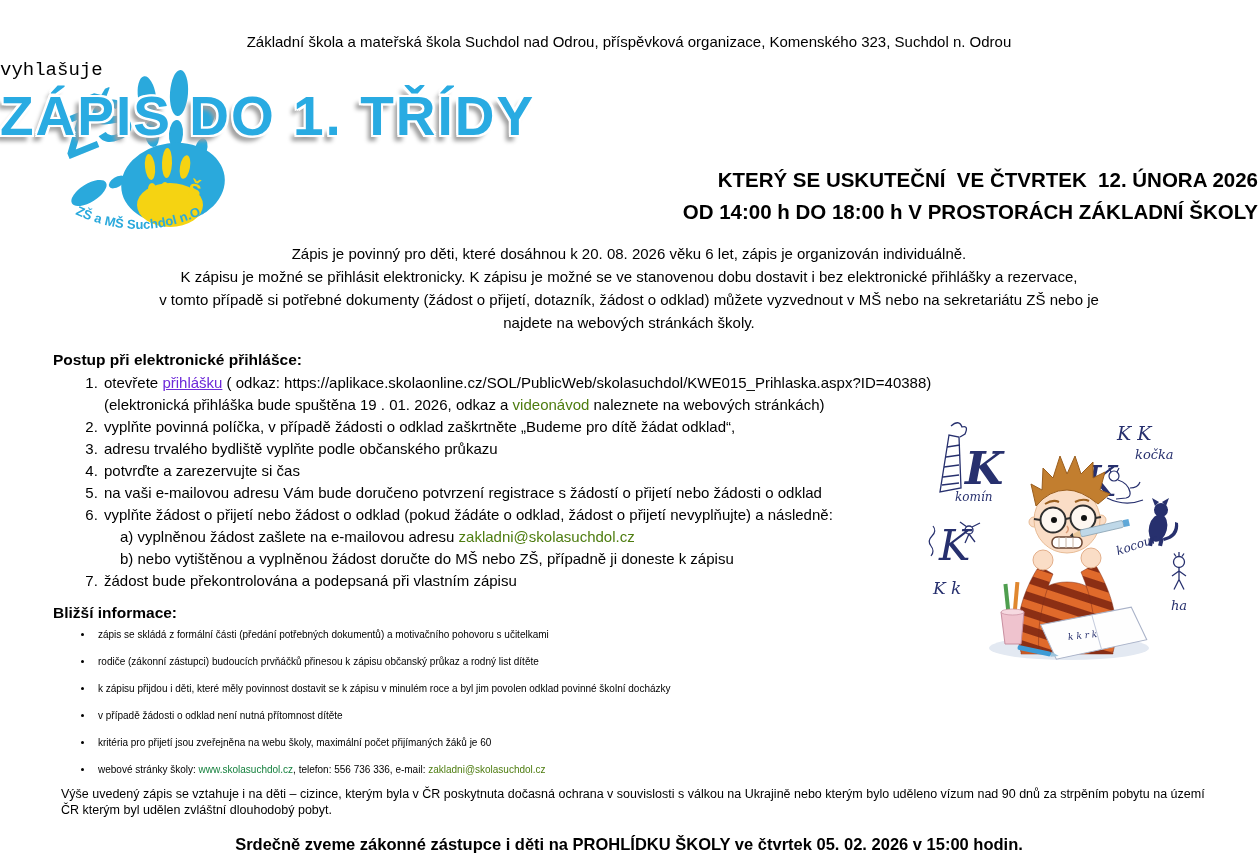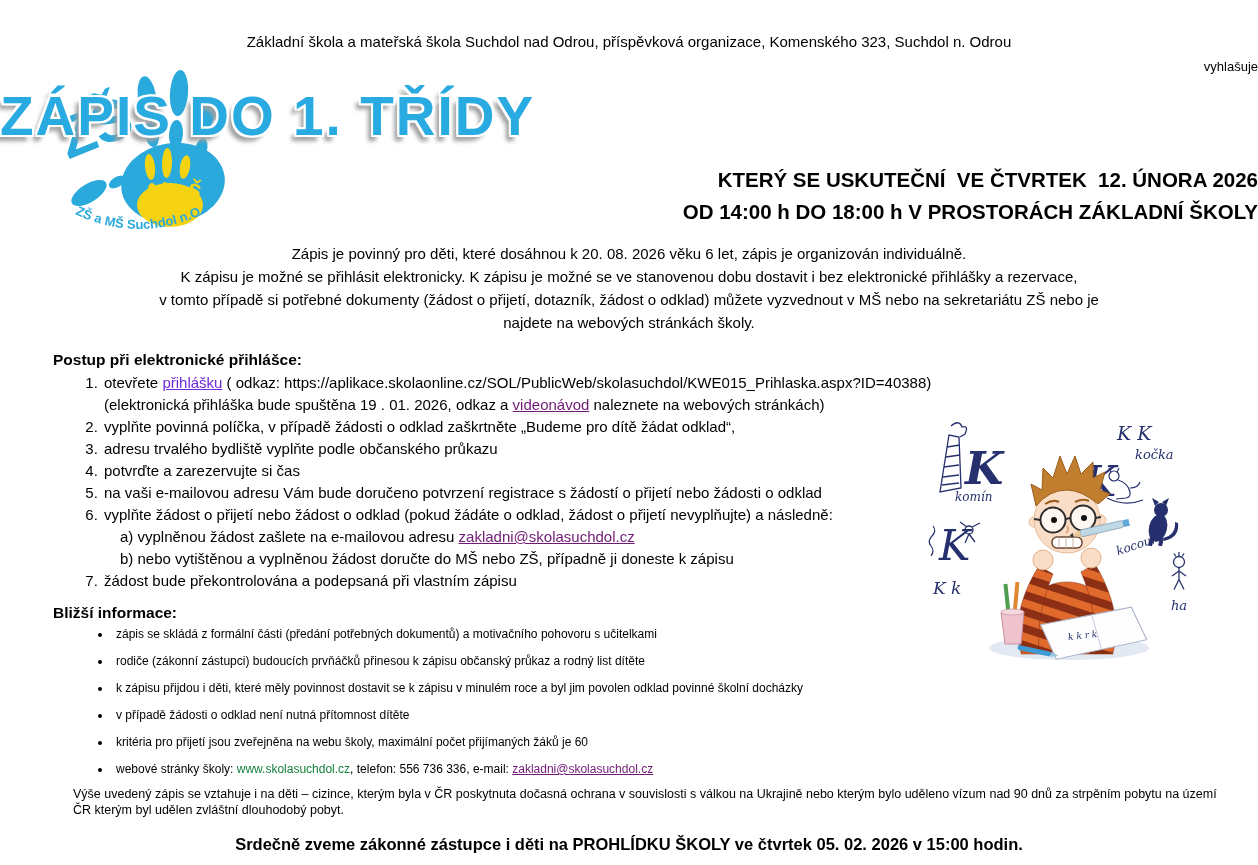--- a/index.html
+++ b/index.html
@@ -3,49 +3,49 @@
 <meta charset="utf-8">
 <style>
   * { margin:0; padding:0; box-sizing:border-box; }
   html,body { background:#fff; }
   .page {
     position:relative; width:1258px; height:865px; background:#ffffff;
     font-family:"Liberation Sans", sans-serif; color:#000; overflow:hidden;
   }
   .header-line { position:absolute; top:33px; left:0; width:100%; text-align:center;
     font-size:15px; font-weight:normal; }
-  .announce { position:absolute; top:59px; left:0; width:100%; text-align:right;
-    font-size:13px; }
+  .announce { position:absolute; top:59px; left:0; width:100%; text-align:left;
+    font-size:19px;font-family:Liberation Mono, monospace; }
   .title { position:absolute; top:84px; left:0; width:100%; 
     font-size:55px; font-weight:bold; letter-spacing:2px; color:#29ABE2;
     text-shadow:
       -2px -2px 0 #fff, 2px -2px 0 #fff, -2px 2px 0 #fff, 2px 2px 0 #fff,
       -2px 0 0 #fff, 2px 0 0 #fff, 0 -2px 0 #fff, 0 2px 0 #fff,
       -5px 6px 4px #9f9f9f; }
   .subtitle { position:absolute; left:0; width:100%; text-align:right;
     font-size:20.5px; font-weight:bold; white-space:pre; }
   .subtitle.s1 { top:168px; }
   .subtitle.s2 { top:200px; }
   .intro { position:absolute; top:242px; left:0; width:100%; text-align:center;
     font-size:15px; line-height:23px; }
   .sec-heading { position:absolute; left:53px; font-size:15.5px; font-weight:bold; }
   .steps-heading { top:351px; }
   .info-heading { top:604px; }
   ol.steps { position:absolute; left:72px; top:372px; width:920px;
     font-size:15px; line-height:22px; padding-left:30px; list-style:decimal outside; }
   ol.steps li { padding-left:2px; }
-  ul.bullets { position:absolute; left:88px; top:624px; width:1130px;
-    font-size:12px; line-height:21px; padding-left:24px; list-style:disc outside; }
+  ul.bullets { position:absolute; left:70px; top:624px; width:1130px;
+    font-size:10px; line-height:21px; padding-left:24px; list-style:disc outside; }
   ul.bullets li { margin-bottom:6px; padding-left:4px; }
   .sub { margin-left:16px; }
   a { cursor:pointer; }
-  .lnk-blue { color:#701a75; text-decoration:underline; }
+  .lnk-blue { color:#4d7c0f; }
   .lnk-purple { color:#6d28d9; text-decoration:underline; }
   .lnk-purple-nound { color:#15803d; text-decoration:none; }
-  .note { position:absolute; left:73px; top:786px; width:1152px;
+  .note { position:absolute; left:61px; top:786px; width:1152px;
     font-size:12.5px; line-height:16px; }
   .invitation { position:absolute; top:835px; left:0; width:100%; text-align:center;
     font-size:16.5px; font-weight:bold; }
   .logo { position:absolute; left:55px; top:55px; width:185px; height:185px; }
   .illustration { position:absolute; left:921px; top:414px; width:289px; height:250px; }
   .hand-cursive { font-family:"DejaVu Serif", serif; font-style:italic; }
 </style>
 </head>
 <body>
 

